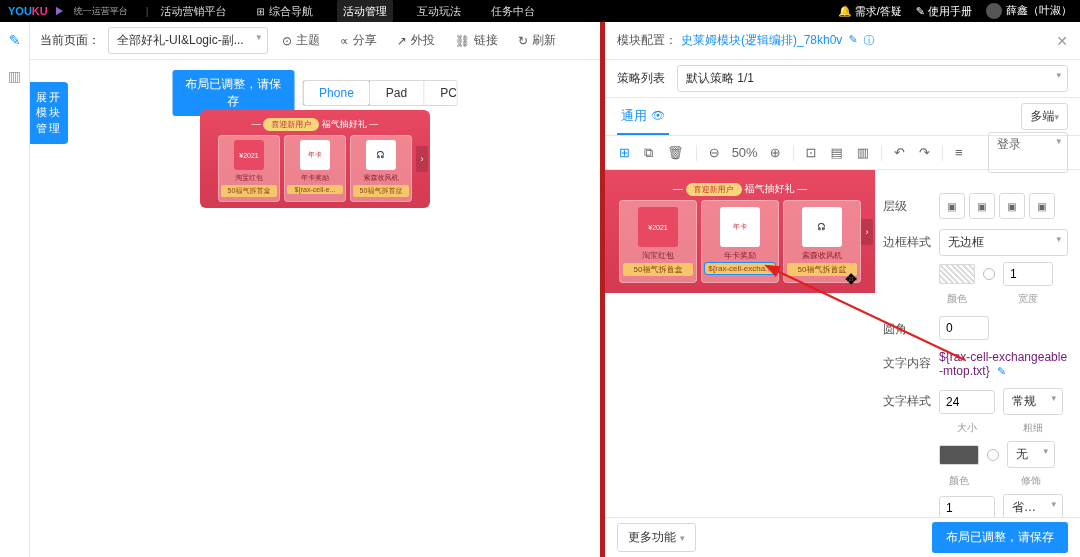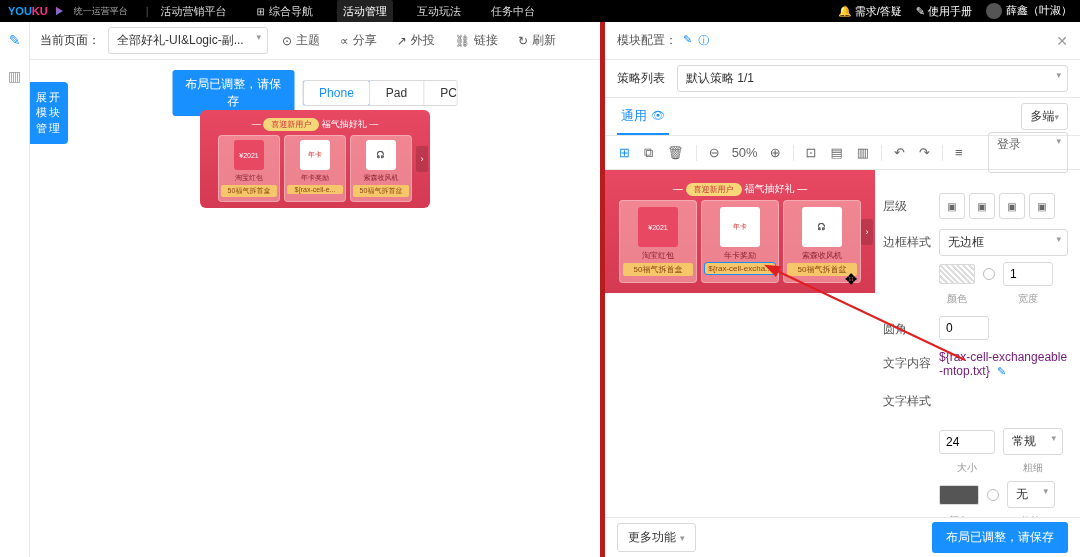--- a/index.html
+++ b/index.html
@@ -94,21 +94,21 @@
     
     .rp-props { flex: 1; padding: 8px 12px 8px 8px; overflow-y: auto; }
     .prop-row { display: flex; align-items: flex-start; margin-bottom: 10px; font-size: 12px; }
     .prop-label { width: 56px; color: #555; padding-top: 5px; flex-shrink: 0; }
     .prop-value { flex: 1; }
     .upload-box { border: 1px dashed #d9d9d9; height: 24px; border-radius: 3px; display: flex; align-items: center; justify-content: center; color: #bbb; font-size: 11px; }
     .btn-group { display: flex; gap: 4px; }
     .sq-btn { width: 26px; height: 26px; border: 1px solid #d9d9d9; border-radius: 3px; display: flex; align-items: center; justify-content: center; cursor: pointer; font-size: 10px; color: #666; background: #fff; }
     .input-sm { border: 1px solid #d9d9d9; border-radius: 3px; padding: 4px 6px; font-size: 12px; width: 100%; }
     .input-num { width: 50px; }
-    .sub-row { display: flex; gap: 8px; align-items: center; margin-bottom: 4px; margin-top: 40px; }
+    .sub-row { display: flex; gap: 8px; align-items: center; margin-bottom: 4px; }
     .sub-label { font-size: 10px; color: #999; text-align: center; margin-top: 2px; }
     .sub-labels { display: flex; gap: 8px; }
     .pattern-swatch { width: 36px; height: 20px; background: repeating-linear-gradient(45deg, #ddd, #ddd 2px, #fff 2px, #fff 4px); border: 1px solid #d9d9d9; border-radius: 2px; }
     .color-swatch { width: 40px; height: 20px; background: #555; border-radius: 2px; border: 1px solid #d9d9d9; }
     .radio-dot { width: 12px; height: 12px; border: 1px solid #bbb; border-radius: 50%; display: inline-block; }
     .text-content { color: #701a75; font-size: 12px; word-break: break-all; }
     .edit-icon { color: #1890ff; margin-left: 4px; cursor: pointer; font-size: 11px; }
     
     .rp-footer { height: 40px; border-top: 1px solid #e8e8e8; display: flex; align-items: center; padding: 0 12px; }
     .more-btn { border: 1px solid #d9d9d9; padding: 5px 10px; border-radius: 3px; font-size: 12px; cursor: pointer; display: flex; align-items: center; gap: 4px; }
@@ -217,20 +217,21 @@
           </div>
           <div class="banner-arrow">›</div>
         </div>
       </div>
     </div>
   </div>
 
   <div class="right-panel">
     <div class="rp-header">
       <span class="rp-header-label">模块配置：</span>
+      <span class="rp-header-title">史莱姆模块(逻辑编排)_78kh0v</span>
       <span class="rp-header-icons">
         <span>✎</span>
         <span>ⓘ</span>
       </span>
       <span class="rp-close">✕</span>
     </div>
 
     <div class="rp-strategy">
       <span>策略列表</span>
       <div class="select rp-strategy-select">默认策略 1/1</div>

